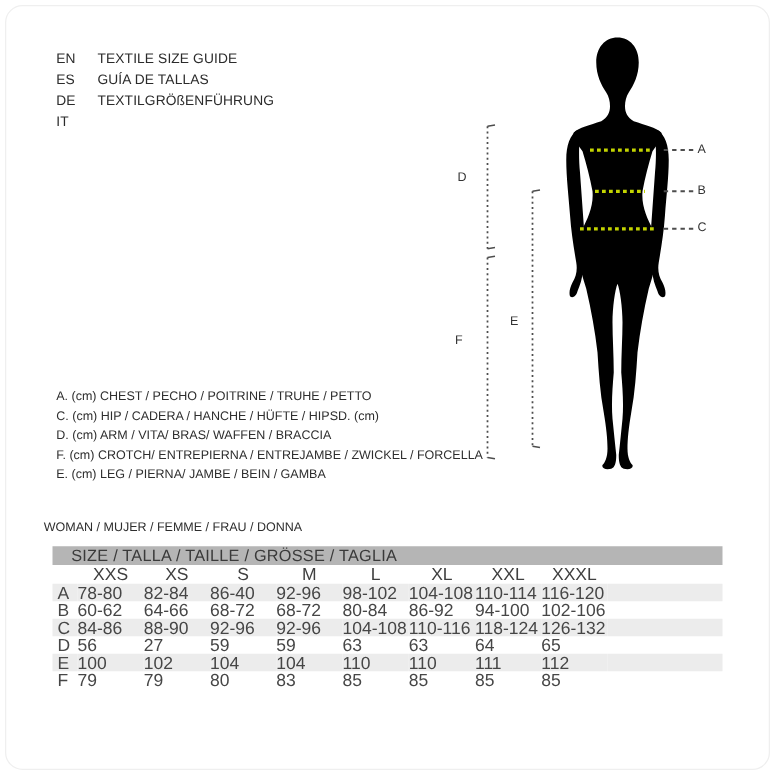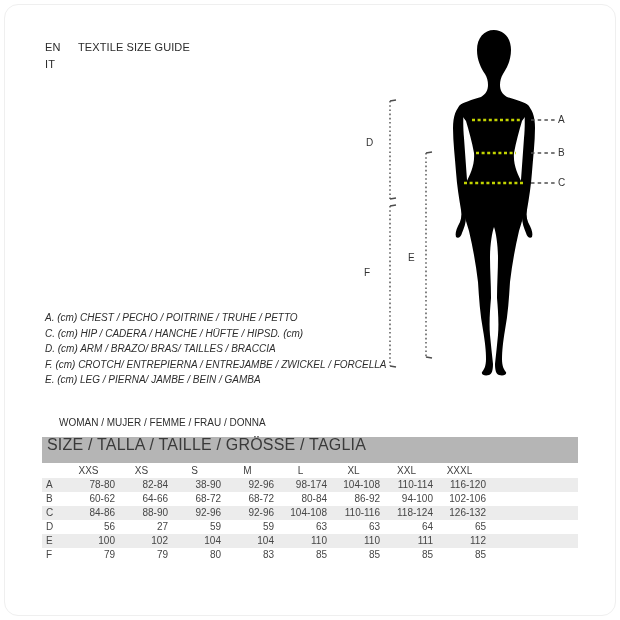--- a/index.html
+++ b/index.html
@@ -8,56 +8,64 @@
     font-family:"Liberation Sans", sans-serif; overflow:hidden;
   }
   .frame { position:absolute; inset:4px; border:1px solid #efefef; border-radius:14px; pointer-events:none; }
 
   
   .lang-block { position:absolute; left:45px; top:39px; }
   .lang-row { display:flex; font-size:11px; line-height:17px; color:#2b2b2b; letter-spacing:0.1px; }
   .lang-code { width:33px; flex:0 0 33px; }
 
   
-  .legend-block { position:absolute; left:45px; top:310px; font-size:10px; line-height:15.6px; color:#2e2e2e;font-style:italic; }
-  .gender-line { position:absolute; left:59px; top:416px; font-size:10px; line-height:14px; color:#2e2e2e; }
+  .legend-block { position:absolute; left:45px; top:310px; font-size:10px; line-height:15.6px; color:#2e2e2e; }
+  .gender-line { position:absolute; left:35px; top:416px; font-size:10px; line-height:14px; color:#2e2e2e; }
 
   
   .figure-area { position:absolute; left:360px; top:18px; width:240px; height:370px; }
   .figure-area svg { position:absolute; left:0; top:0; }
   .m-label { position:absolute; font-size:10px; line-height:14px; color:#333; }
   .lbl-a { left:198px; top:95px; }
   .lbl-b { left:198px; top:128px; }
   .lbl-c { left:198px; top:158px; }
   .lbl-d { left:6px;   top:118px; }
   .lbl-e { left:48px;  top:233px; }
   .lbl-f { left:4px;   top:248px; }
 
   
   .size-table { position:absolute; left:42px; top:437px; width:536px; }
   .table-title {
-    height:26px; line-height:15px; background:#b5b5b5; color:#3a3a3a;
-    font-size:16px; padding-left:5px; box-sizing:border-box; letter-spacing:0.2px;
+    height:15px; line-height:15px; background:#b5b5b5; color:#3a3a3a;
+    font-size:13px; padding-left:15px; box-sizing:border-box; letter-spacing:0.2px;
   }
-  table { border-collapse:collapse; table-layout:fixed; width:536px; font-size:10px; color:#464646; }
+  table { border-collapse:collapse; table-layout:fixed; width:536px; font-size:14px; color:#464646; }
   th { height:15px; font-weight:normal; text-align:center; padding:0; line-height:15px; color:#3f3f3f; }
-  td { height:14px; text-align:right; padding:0; line-height:14px; }
+  td { height:14px; text-align:left; padding:0; line-height:14px; }
   tbody tr:nth-child(odd) { background:#ececec; }
   .rowlabel { text-align:left; padding-left:4px; }
 </style>
 </head>
 <body>
 
 <div class="canvas">
   <div class="frame"></div>
 
   <div class="lang-block" id="lang-block">
       <div class="lang-row">
         <span class="lang-code">EN</span>
         <span>TEXTILE SIZE GUIDE</span>
+      </div>
+      <div class="lang-row">
+        <span class="lang-code">ES</span>
+        <span>GUÍA DE TALLAS</span>
+      </div>
+      <div class="lang-row">
+        <span class="lang-code">DE</span>
+        <span>TEXTILGRÖßENFÜHRUNG</span>
       </div>
       <div class="lang-row">
         <span class="lang-code">IT</span>
       </div>
     </div>
 
   <div class="figure-area">
     <svg width="240" height="370" viewBox="0 0 240 370">
 
       <path fill="#000000" d="
@@ -166,21 +174,21 @@
     <span class="m-label lbl-b">B</span>
     <span class="m-label lbl-c">C</span>
     <span class="m-label lbl-d">D</span>
     <span class="m-label lbl-e">E</span>
     <span class="m-label lbl-f">F</span>
   </div>
 
   <div class="legend-block" id="legend-block">
       <div>A. (cm) CHEST / PECHO / POITRINE / TRUHE / PETTO</div>
       <div>C. (cm) HIP / CADERA / HANCHE / HÜFTE / HIPSD. (cm)</div>
-      <div>D. (cm) ARM / BRAZO/ BRAS/ TAILLES / BRACCIA</div>
+      <div>D. (cm) ARM / VITA/ BRAS/ WAFFEN / BRACCIA</div>
       <div>F. (cm) CROTCH/ ENTREPIERNA / ENTREJAMBE / ZWICKEL / FORCELLA</div>
       <div>E. (cm) LEG / PIERNA/ JAMBE / BEIN / GAMBA</div>
     </div>
 
   <div class="gender-line">WOMAN / MUJER / FEMME / FRAU / DONNA</div>
 
   <div class="size-table">
     <div class="table-title">SIZE / TALLA / TAILLE / GRÖSSE / TAGLIA</div>
     <table>
       <colgroup id="table-cols">
@@ -207,23 +215,23 @@
             <th>XXL</th>
             <th>XXXL</th>
             <th></th>
           </tr>
         </thead>
       <tbody id="table-body">
           <tr>
             <td class="rowlabel">A</td>
             <td>78-80</td>
             <td>82-84</td>
-            <td>38-90</td>
+            <td>86-40</td>
             <td>92-96</td>
-            <td>98-174</td>
+            <td>98-102</td>
             <td>104-108</td>
             <td>110-114</td>
             <td>116-120</td>
             <td></td>
           </tr>
           <tr>
             <td class="rowlabel">B</td>
             <td>60-62</td>
             <td>64-66</td>
             <td>68-72</td>

